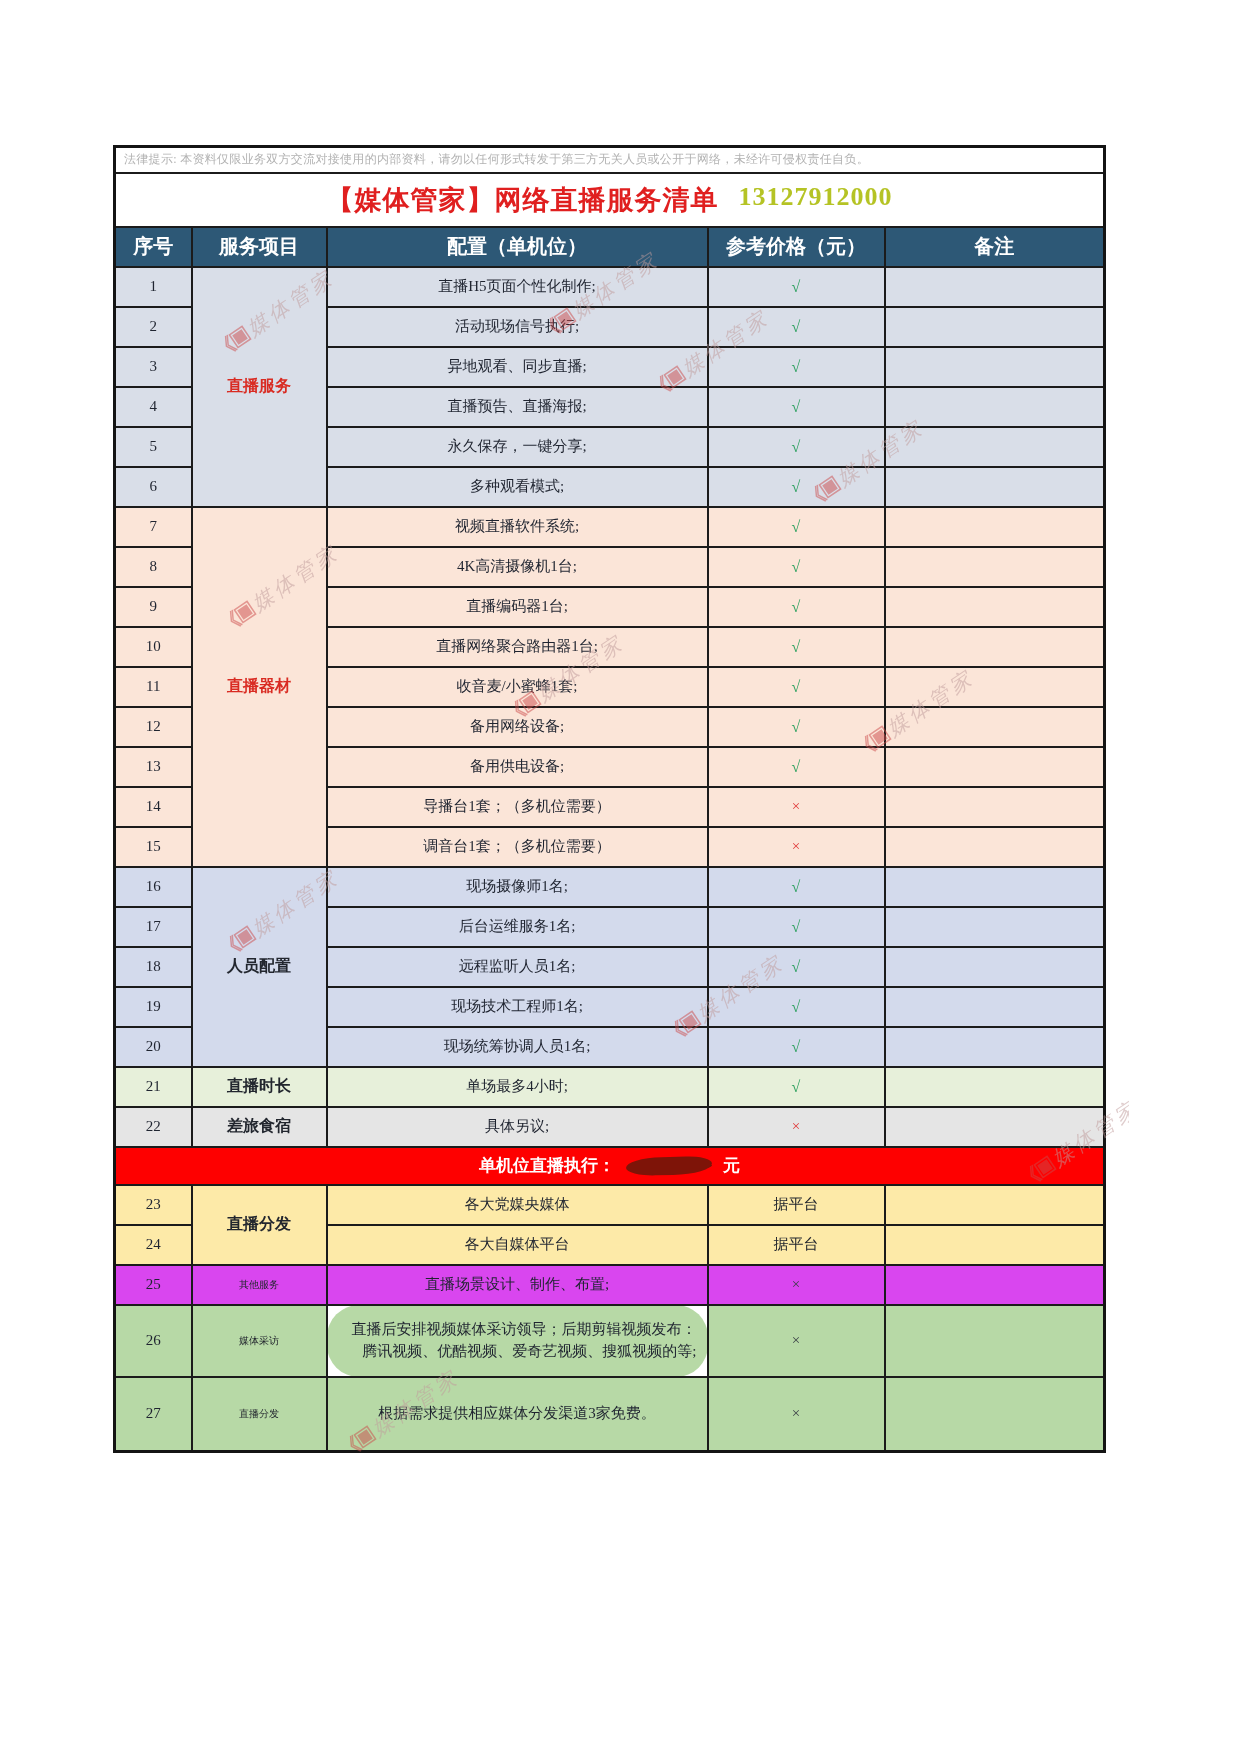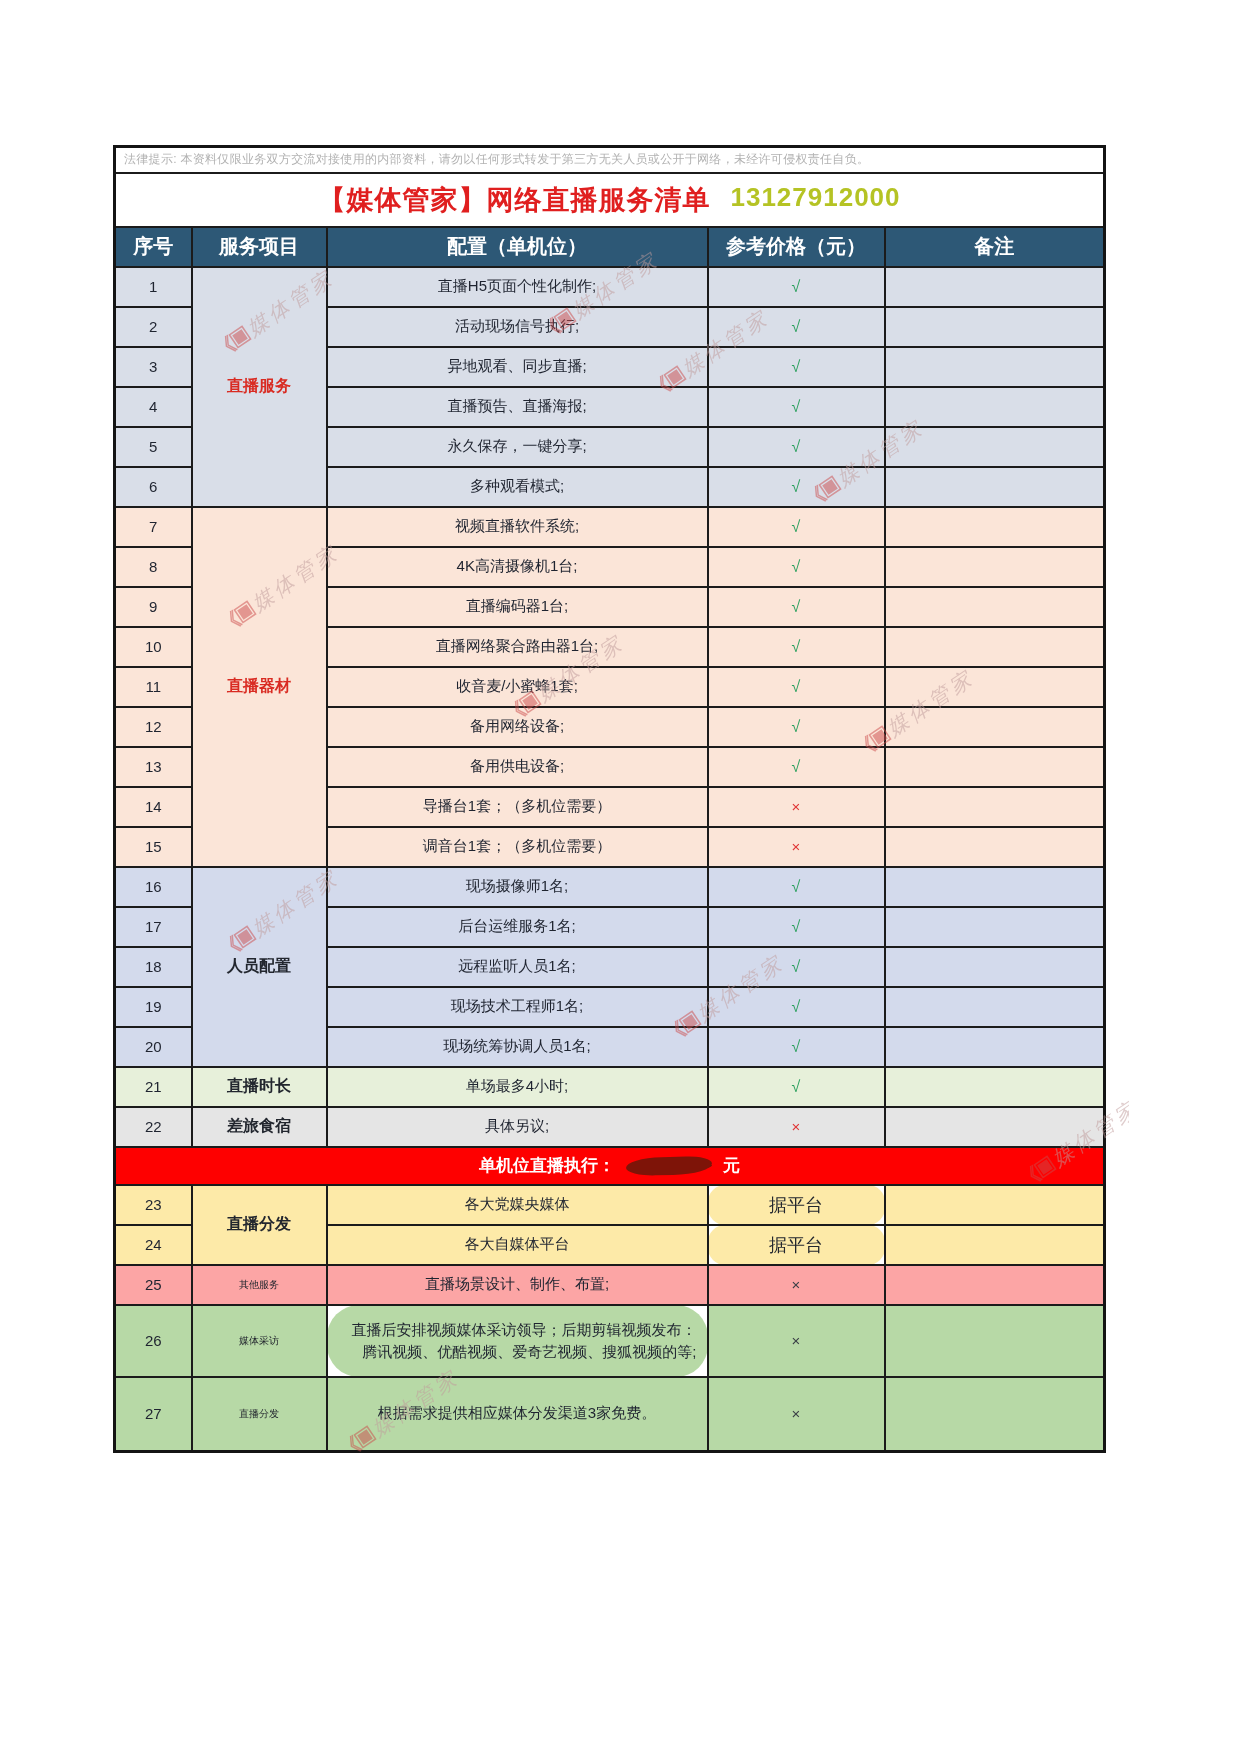--- a/index.html
+++ b/index.html
@@ -1,45 +1,45 @@
 <!DOCTYPE html>
 <html><head>
 <meta charset="utf-8">
 <style>
   html,body{margin:0;padding:0;background:#ffffff;}
   .page{position:relative;width:1129px;height:1756px;background:#ffffff;overflow:hidden;
-        font-family:Liberation Sans, sans-serif;color:#1f2430;}
+        font-family:Liberation Serif, serif;color:#1f2430;}
   .sheet{position:absolute;left:113px;top:145px;width:990px;}
   table{border-collapse:collapse;table-layout:fixed;width:990px;border:3px solid #141414;}
   td,th{border:2px solid #1b1b1b;text-align:center;vertical-align:middle;
         font-size:15px;padding:2px 6px;box-sizing:border-box;overflow:hidden;}
   tr.std td{height:40px;}
   
   td.legal{height:26px;background:#ffffff;color:#b2b2b2;font-size:12px;text-align:left;
            white-space:nowrap;padding-left:8px;letter-spacing:.3px;}
   
   td.titlebar{height:54px;background:#ffffff;}
   .titlewrap{display:flex;justify-content:center;gap:20px;}
   .doc-title{color:#e01f1f;font-weight:bold;font-size:27px;letter-spacing:1px;}
   .doc-phone{color:#b5c324;font-weight:bold;font-size:26px;letter-spacing:1px;}
   
   th{background:#2d5876;color:#ffffff;font-weight:bold;font-size:20px;height:40px;}
   
   .s1{background:#d9dee8;} .s2{background:#fbe5d8;} .s3{background:#d3daec;}
   .s21{background:#e7f0da;} .s22{background:#e5e5e5;} .s23{background:#fdeaa8;}
-  .s25{background:#fca5a5;} .s26{background:#b7d9a6;}
+  .s25{background:#d946ef;} .s26{background:#b7d9a6;}
   
   td.sec{font-weight:bold;font-size:16px;color:#22262e;}
   td.sec.red{color:#d92b22;}
   td.sec.plain{font-weight:normal;font-size:10px;}
   
   .p-ck{color:#2ca05e;font-size:16px;}
   .p-cx-red{color:#e03535;font-size:15px;}
   .p-cx-dark{color:#3a3f46;font-size:15px;}
-  .p-text{color:#22262e;font-size:18px;border-radius:17px;}
+  .p-text{color:#22262e;font-size:15px;}
   
   td.banner{height:38px;background:#fe0000;border:2px solid #1b1b1b;}
   .banner-inner{display:flex;align-items:center;justify-content:center;gap:11px;
                 color:#ffffff;font-weight:bold;font-size:17px;}
   .scribble{display:inline-block;width:86px;height:18px;background:#7e1408;
             border-radius:42% 30% 46% 34%/55% 42% 58% 46%;
             box-shadow:6px 2px 0 -6px #7e1408,-5px -2px 0 -7px #7e1408;
             transform:rotate(-1.5deg);}
   
   tr.tall26 td{height:72px;}

